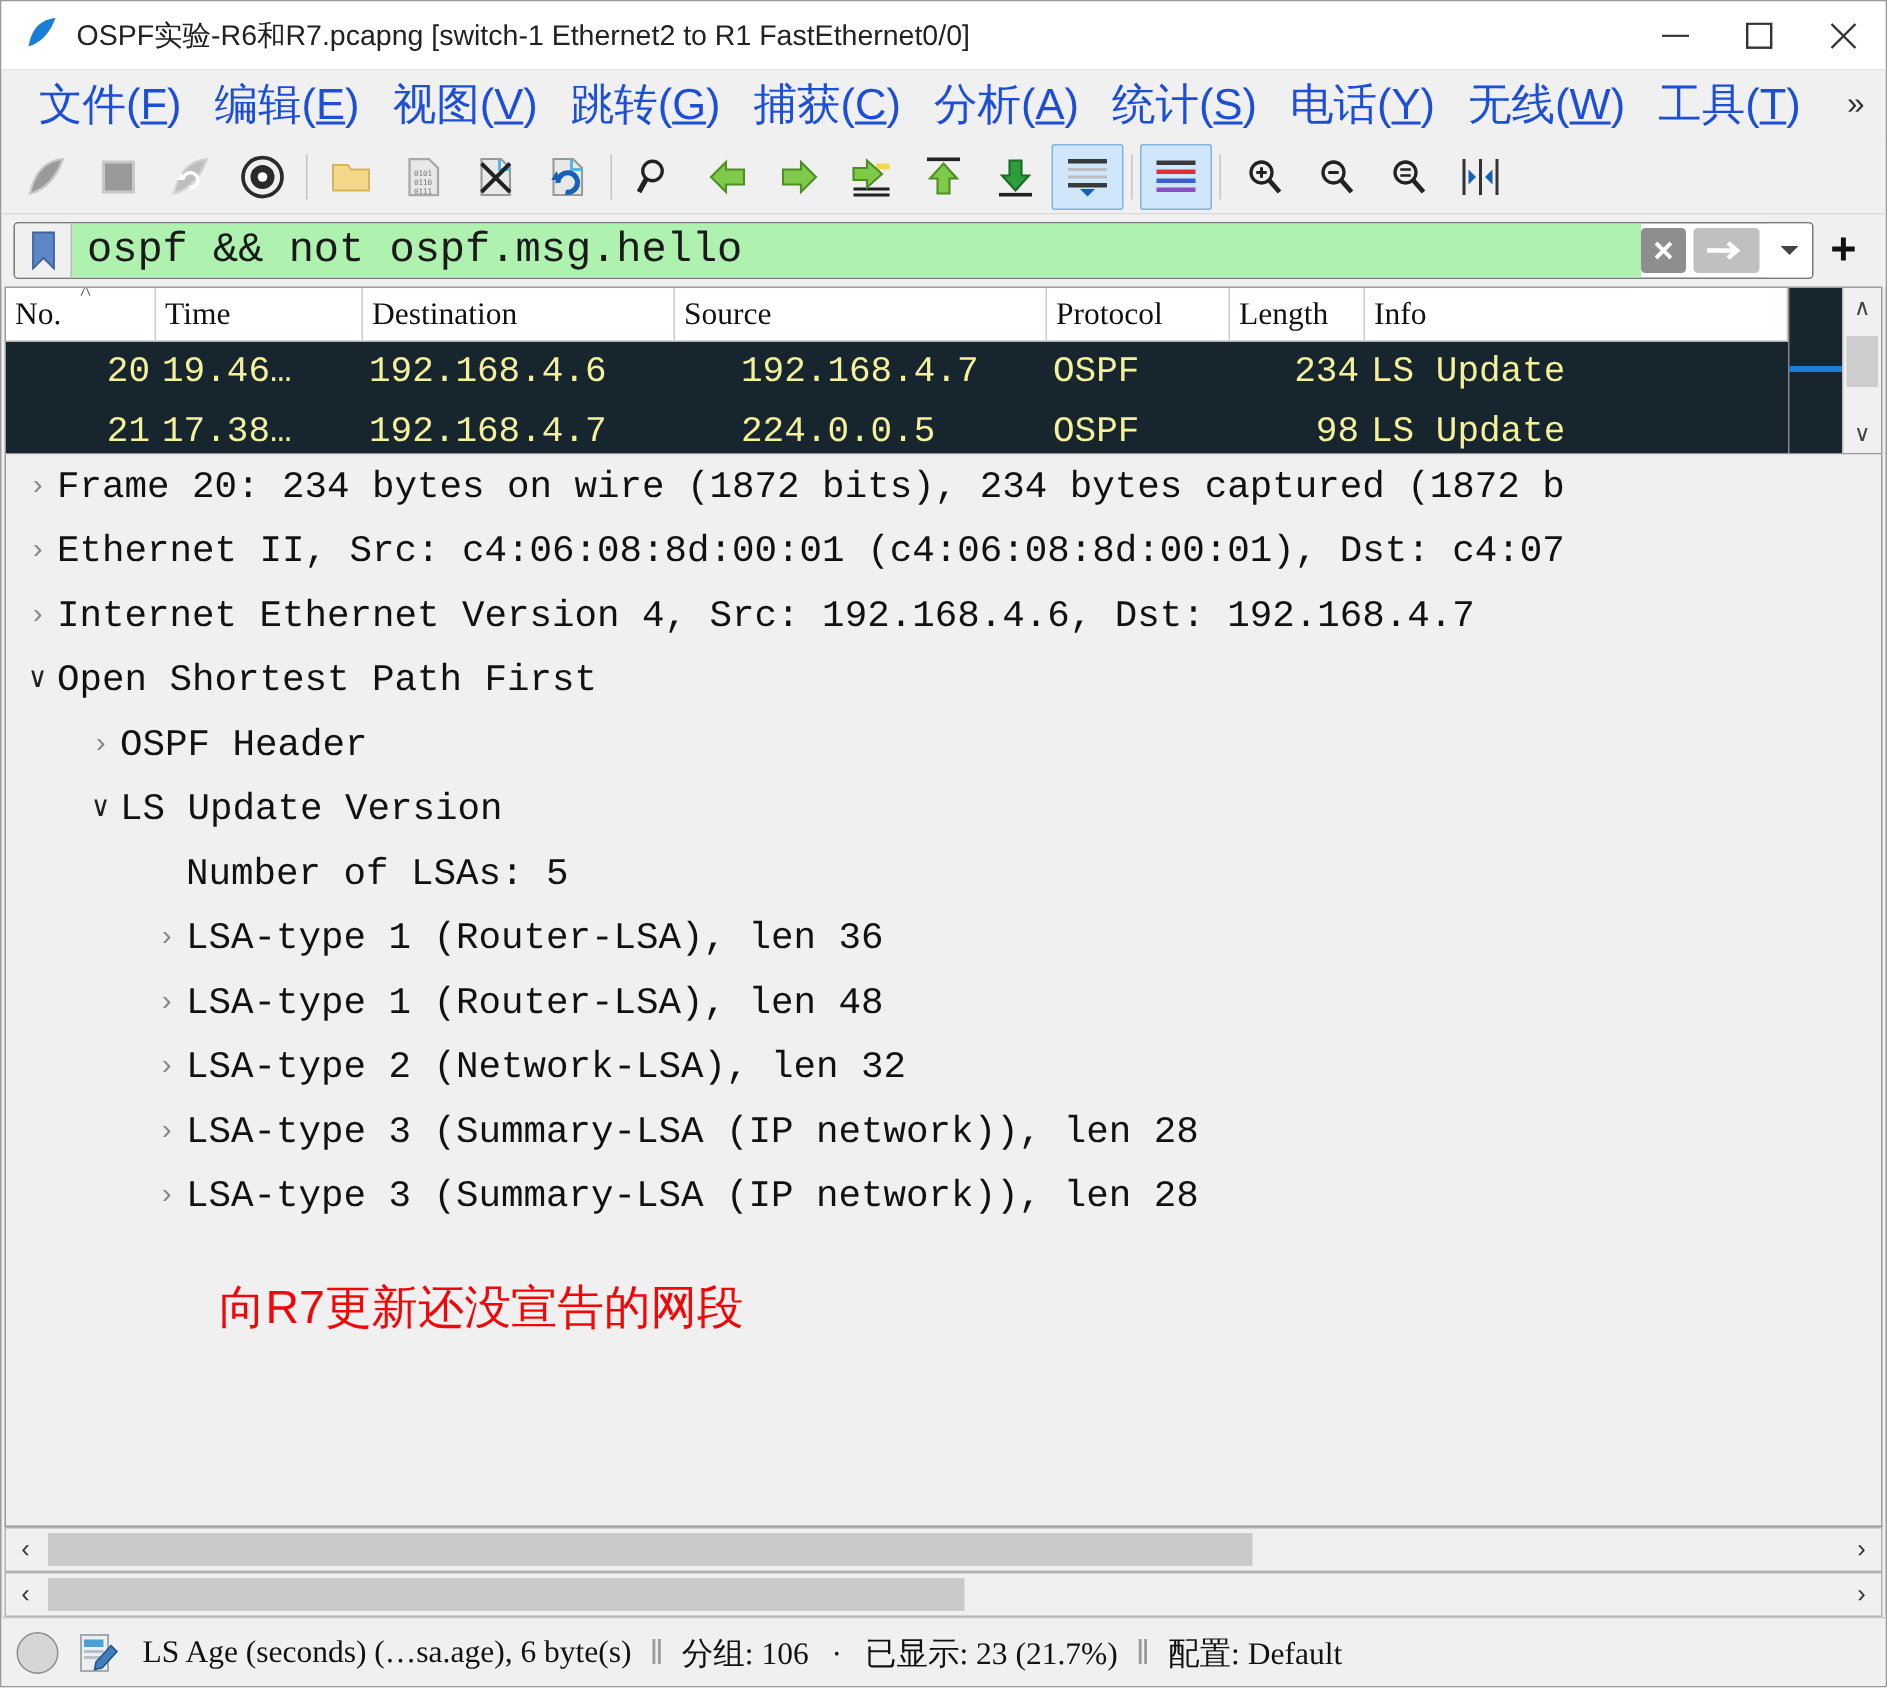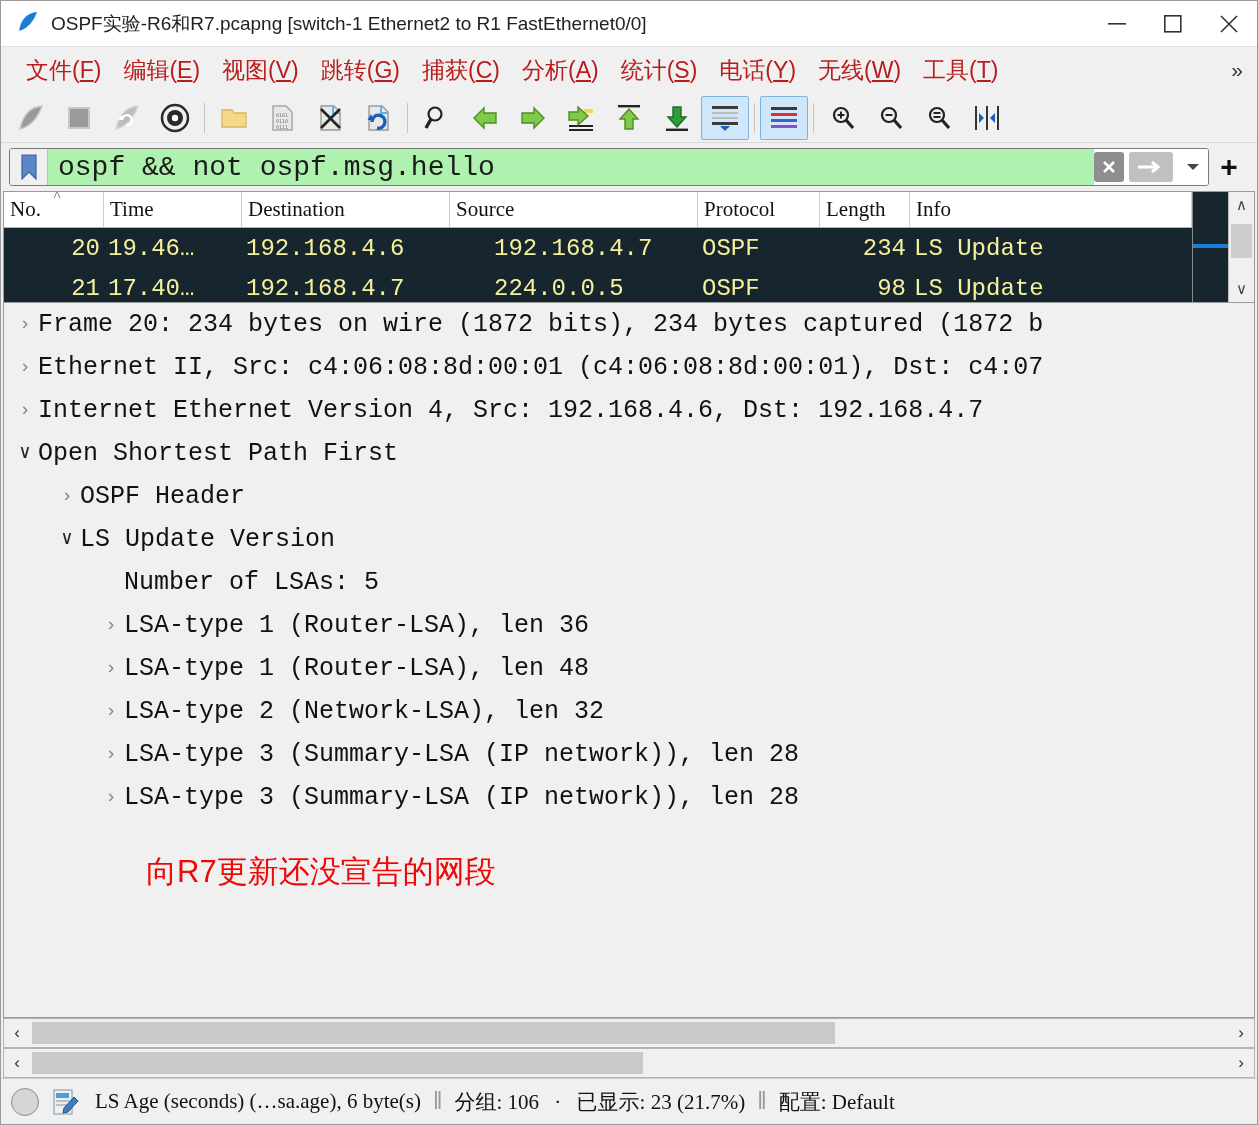--- a/index.html
+++ b/index.html
@@ -38,21 +38,21 @@
   .winbtn svg { display: block; }
 
   
   .menubar {
     height: 46px; min-height: 46px;
     background: #f0f0f0;
     display: flex; align-items: center;
     padding-left: 14px;
   }
   .menu-item {
-    font-size: 23px; color: #b91c1c;
+    font-size: 29px; color: #1d4ed8;
     padding: 4px 11px;
     white-space: nowrap;
   }
   .menu-item u { text-decoration: underline; }
   .menu-overflow {
     margin-left: auto; margin-right: 14px;
     font-size: 21px; color: #333;
   }
 
   
@@ -494,21 +494,21 @@
           <div class="pl-cell num" style="width:100px">20</div>
           <div class="pl-cell" style="width:138px">19.46…</div>
           <div class="pl-cell" style="width:248px">192.168.4.6</div>
           <div class="pl-cell" style="width:208px">192.168.4.7</div>
           <div class="pl-cell" style="width:122px">OSPF</div>
           <div class="pl-cell num" style="width:90px">234</div>
           <div class="pl-cell" style="flex:1">LS Update</div>
         </div>
         <div class="pl-row">
           <div class="pl-cell num" style="width:100px">21</div>
-          <div class="pl-cell" style="width:138px">17.40…</div>
+          <div class="pl-cell" style="width:138px">17.38…</div>
           <div class="pl-cell" style="width:248px">192.168.4.7</div>
           <div class="pl-cell" style="width:208px">224.0.0.5</div>
           <div class="pl-cell" style="width:122px">OSPF</div>
           <div class="pl-cell num" style="width:90px">98</div>
           <div class="pl-cell" style="flex:1">LS Update</div>
         </div>
       </div>
     </div>
     <div class="pl-minimap">
       <div class="minimap-mark"></div>

